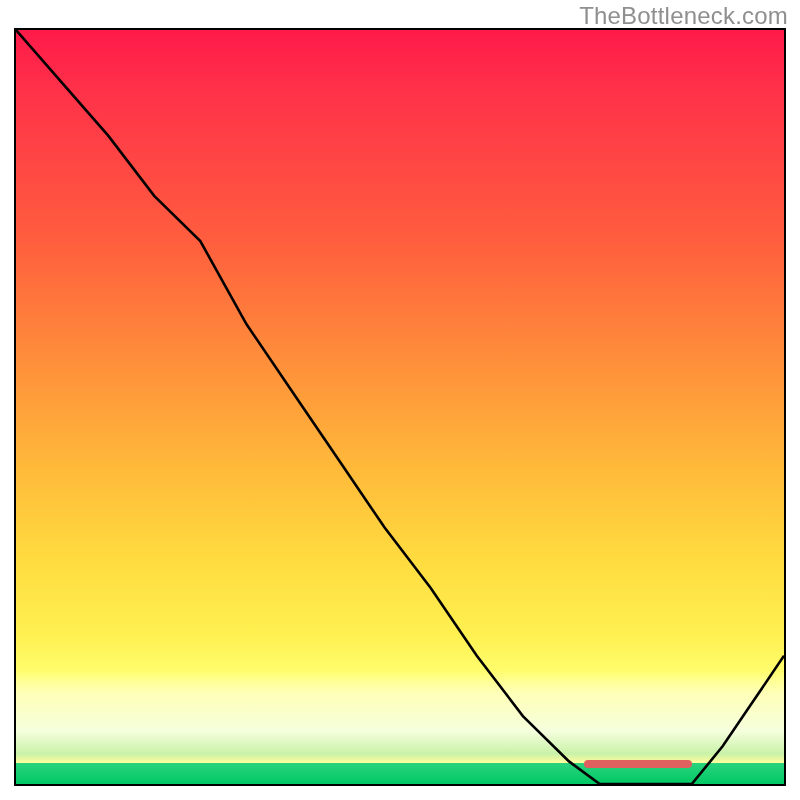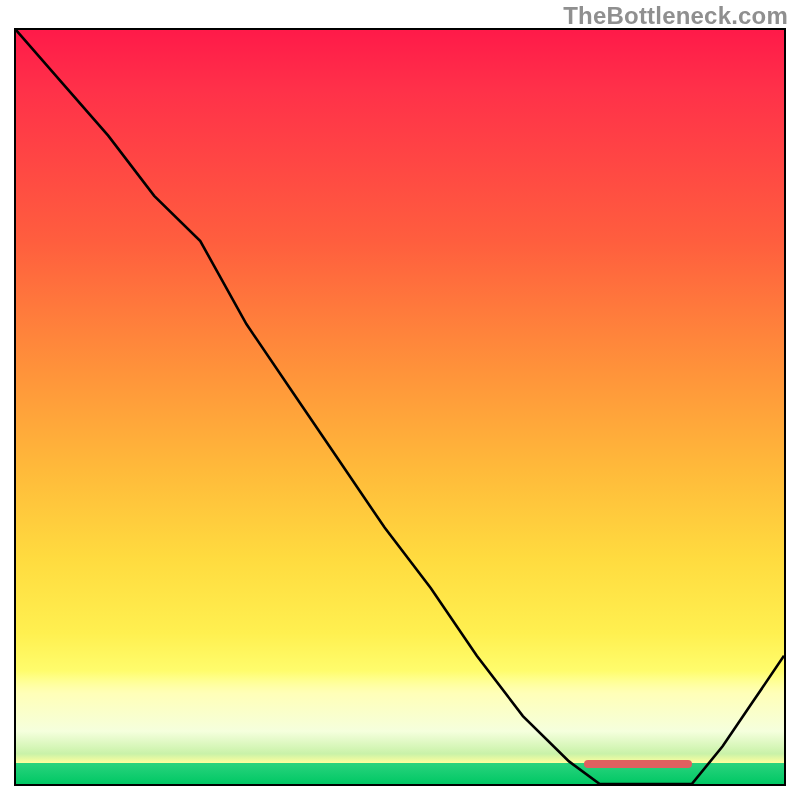--- a/index.html
+++ b/index.html
@@ -14,21 +14,21 @@
   .canvas {
     position: relative;
     width: 800px;
     height: 800px;
   }
   .watermark {
     position: absolute;
     top: 2px;
     right: 12px;
     font-size: 24px;
-    font-weight: 700;
+    font-weight: 400;
     color: #8f8f8f;
     letter-spacing: 0.2px;
   }
   .plot-area {
     position: absolute;
     left: 14px;
     top: 28px;
     width: 772px;
     height: 758px;
     border: 2px solid #000;

